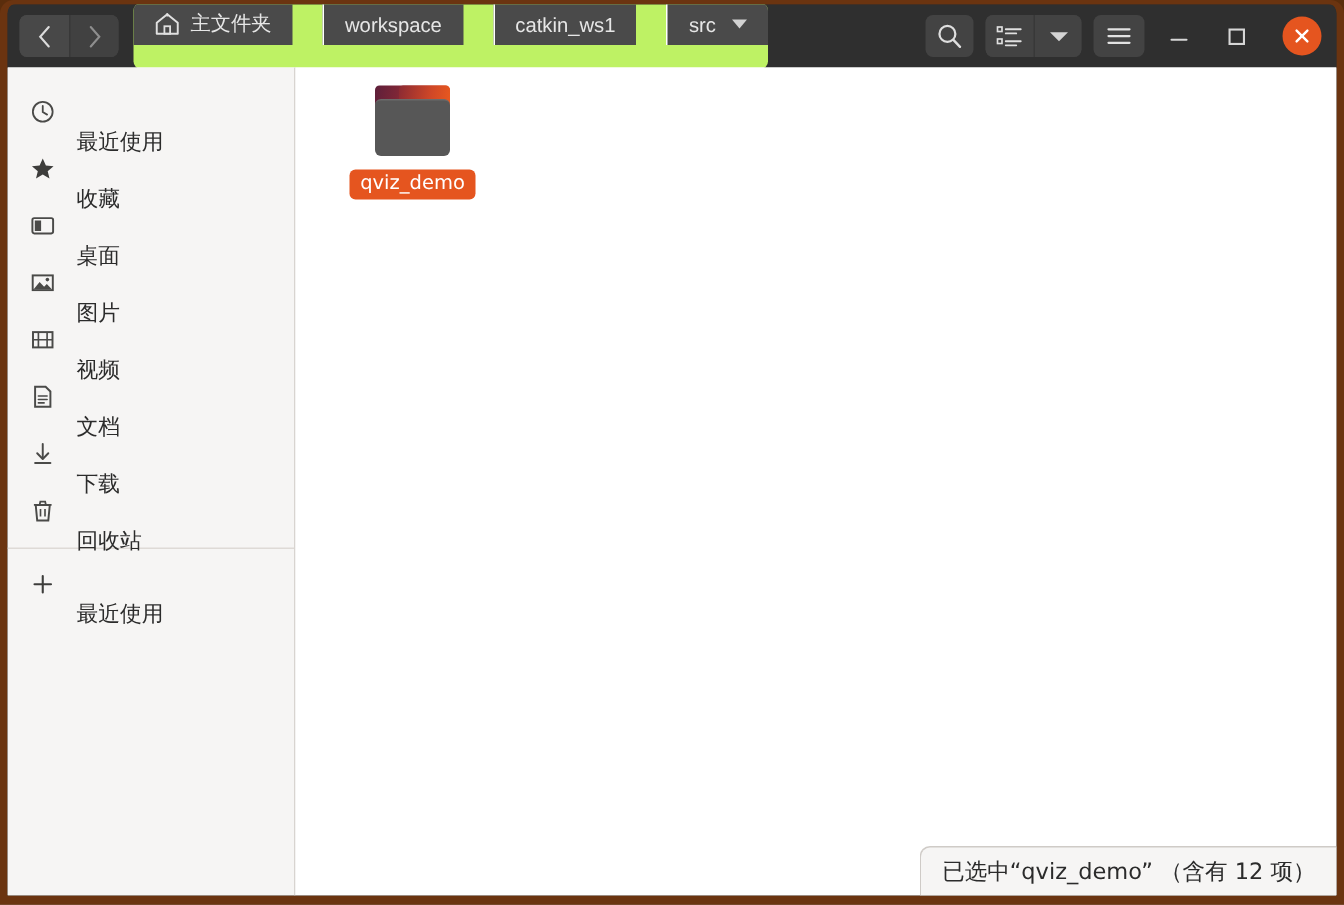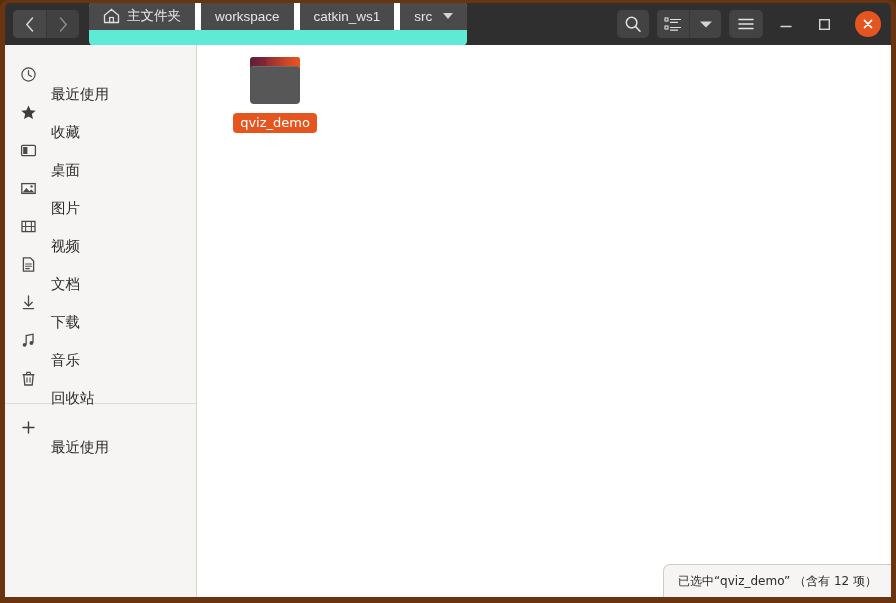--- a/index.html
+++ b/index.html
@@ -70,32 +70,33 @@
     border-left: 1px solid #383838;
   }
   .navbtn svg { display: block; }
 
   
   .pathbar {
     display: flex;
     height: 44px;
     border-radius: 5px;
     overflow: hidden;
-    background: #5eead4;
+    background: #bef264;
+    gap: 20px;
   }
   .crumb {
     display: flex;
     align-items: center;
     gap: 7px;
     padding: 0 14px;
     height: 28px;
     color: #e6e6e6;
     font-size: 13.5px;
     background: #4a4a4a;
-    border-left: 6px solid #ffffff;
+    border-left: 1px solid #ffffff;
     cursor: pointer;
     white-space: nowrap;
   }
   .crumb:first-child { border-left: none; }
   .crumb .homeico { display: block; }
   .caret-dn {
     width: 0; height: 0;
     border-left: 5.5px solid transparent;
     border-right: 5.5px solid transparent;
     border-top: 6px solid #d2d2d2;
@@ -265,21 +266,21 @@
     bottom: 0;
     height: 33px;
     background: #f6f5f4;
     border-top: 1px solid #cfcbc7;
     border-left: 1px solid #cfcbc7;
     border-top-left-radius: 7px;
     display: flex;
     align-items: center;
     padding: 0 14px;
     color: #2b2b2b;
-    font-size: 12px;
+    font-size: 15px;
     white-space: nowrap;
     font-family: "DejaVu Sans", "Liberation Sans", sans-serif;
   }
 </style>
 </head>
 <body>
 
 <div id="window">
 
   <div id="headerbar">
@@ -447,30 +448,20 @@
         <span class="sico">
           <svg width="17" height="17" viewBox="0 0 17 17">
             <path d="M8.5 2 L8.5 11.4" stroke="#4a4a48" stroke-width="1.3" stroke-linecap="round"></path>
             <path d="M4.8 8.2 L8.5 12 L12.2 8.2" fill="none" stroke="#4a4a48" stroke-width="1.3" stroke-linecap="round" stroke-linejoin="round"></path>
             <path d="M3.4 14.6 L13.6 14.6" stroke="#4a4a48" stroke-width="1.3" stroke-linecap="round"></path>
           </svg>
         </span>
         <span class="slabel">下载</span>
       </div>
 
-      <div class="side-item">
-        <span class="sico">
-          <svg width="17" height="17" viewBox="0 0 17 17">
-            <path d="M6.2 12.6 L6.2 3.6 L13 2.2 L13 10.8" fill="none" stroke="#4a4a48" stroke-width="1.3"></path>
-            <circle cx="4.6" cy="12.8" r="1.9" fill="#4a4a48"></circle>
-            <circle cx="11.4" cy="11" r="1.9" fill="#4a4a48"></circle>
-          </svg>
-        </span>
-        <span class="slabel">音乐</span>
-      </div>
 
       <div class="side-item">
         <span class="sico">
           <svg width="17" height="17" viewBox="0 0 17 17">
             <path d="M3.8 4.6 L13.2 4.6 L12.2 15 L4.8 15 Z" fill="none" stroke="#4a4a48" stroke-width="1.3"></path>
             <path d="M2.6 4.6 L14.4 4.6 M6.4 4.6 L6.9 2.4 L10.1 2.4 L10.6 4.6" fill="none" stroke="#4a4a48" stroke-width="1.2"></path>
             <path d="M7 7.4 L7 12.4 M10 7.4 L10 12.4" stroke="#4a4a48" stroke-width="1.1"></path>
           </svg>
         </span>
         <span class="slabel">回收站</span>

